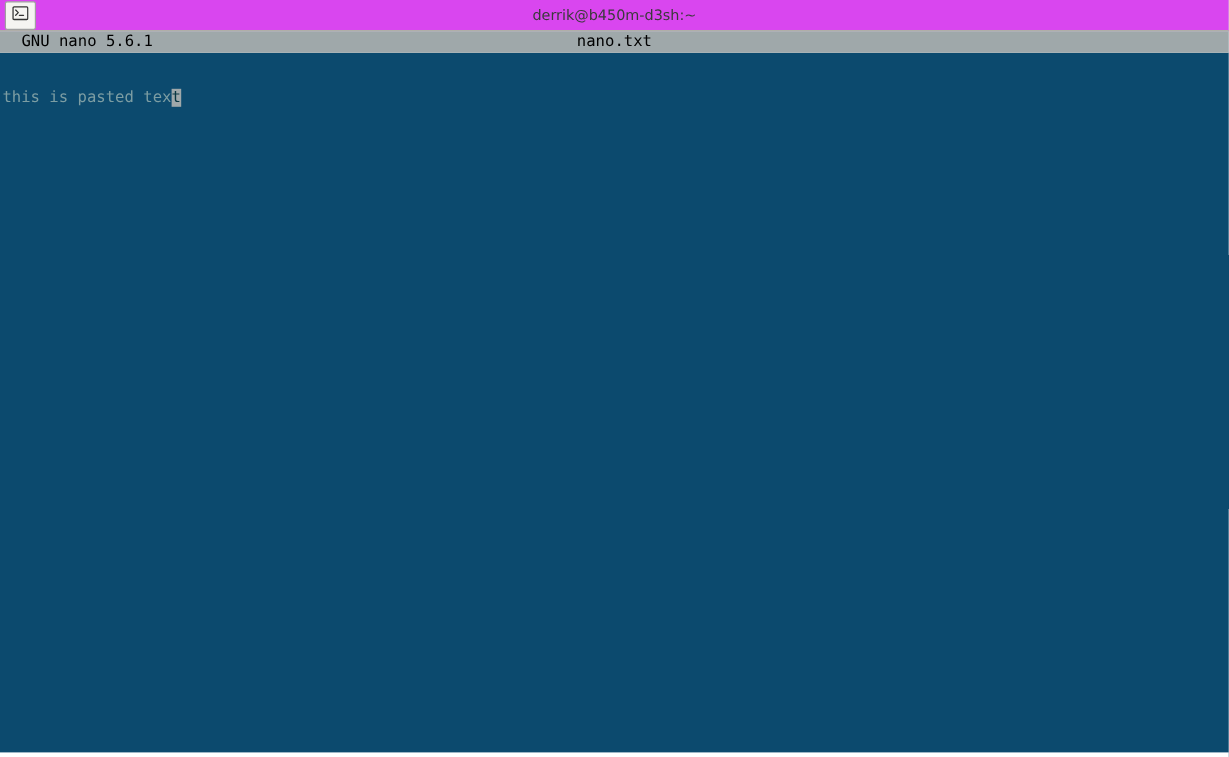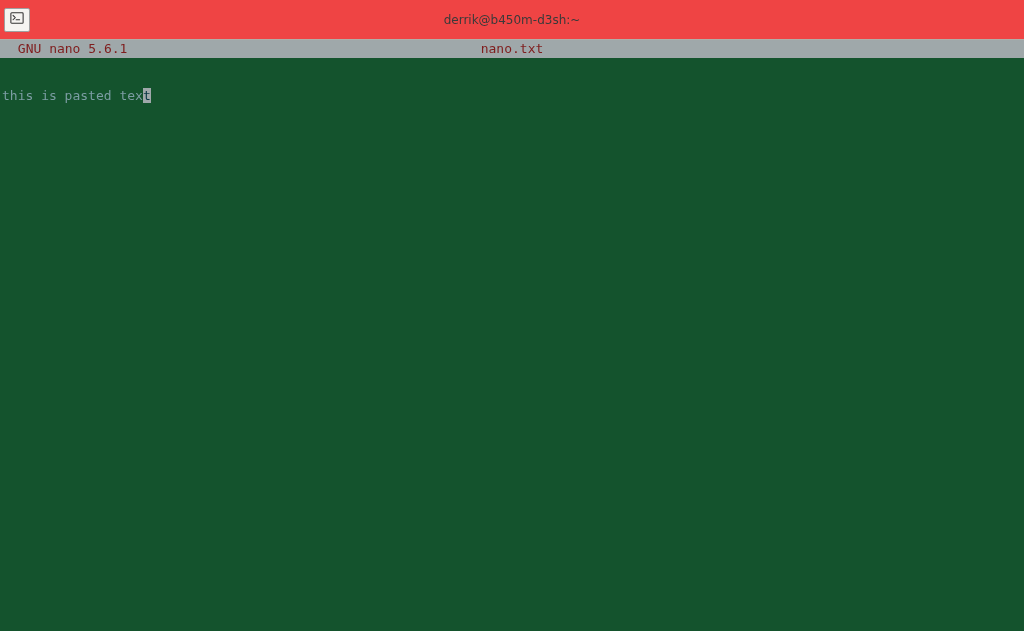--- a/index.html
+++ b/index.html
@@ -9,22 +9,22 @@
     }
     body {
       font-family: monospace;
       font-size: 13px;
       width: 1024px;
       height: 631px;
       background: #ffffff;
       overflow: hidden;
     }
     .window-titlebar {
-      height: 40px;
-      background: #ef4444;
+      height: 26px;
+      background: #d946ef;
       border-bottom: 1px solid #b0aea8;
       display: flex;
       align-items: center;
       position: relative;
       text-align: right;
     }
     .window-icon-btn {
       width: 26px;
       height: 24px;
       margin-left: 4px;
@@ -44,39 +44,39 @@
       position: absolute;
       left: 50%;
       transform: translateX(-50%);
       color: #3a3a3a;
       font-family: "DejaVu Sans", sans-serif;
       font-size: 12px;
     }
     .nano-header {
       height: 18px;
       background: #9fa8aa;
-      color: #7f1d1d;
+      color: #000000;
       display: flex;
       align-items: center;
       position: relative;
       padding: 0 4px;
       font-weight: normal;
       line-height: 18px;
     }
     .nano-app-name {
       padding-left: 6px;
       white-space: pre;
     }
     .nano-filename {
       position: absolute;
       left: 50%;
       transform: translateX(-50%);
     }
     .editor-area {
-      background: #14532d;
+      background: #0c4a6e;
       height: 583px;
       color: #7c9da3;
       padding: 0 2px;
       white-space: pre;
       line-height: 15px;
       font-size: 13px;
     }
     .editor-line {
       display: flex;
       align-items: center;

